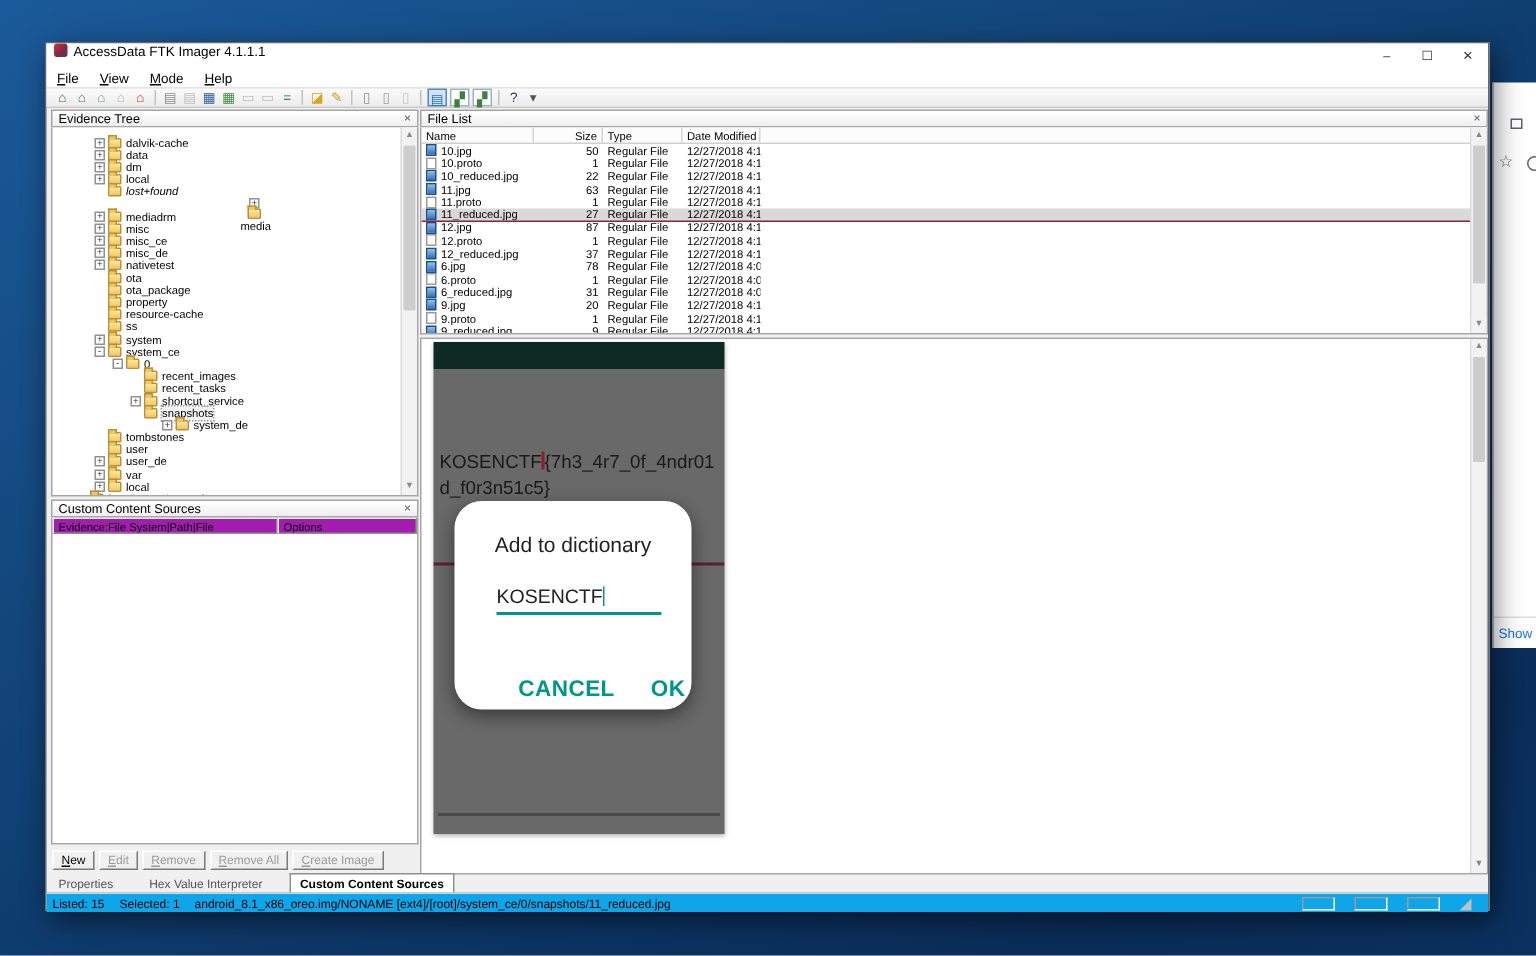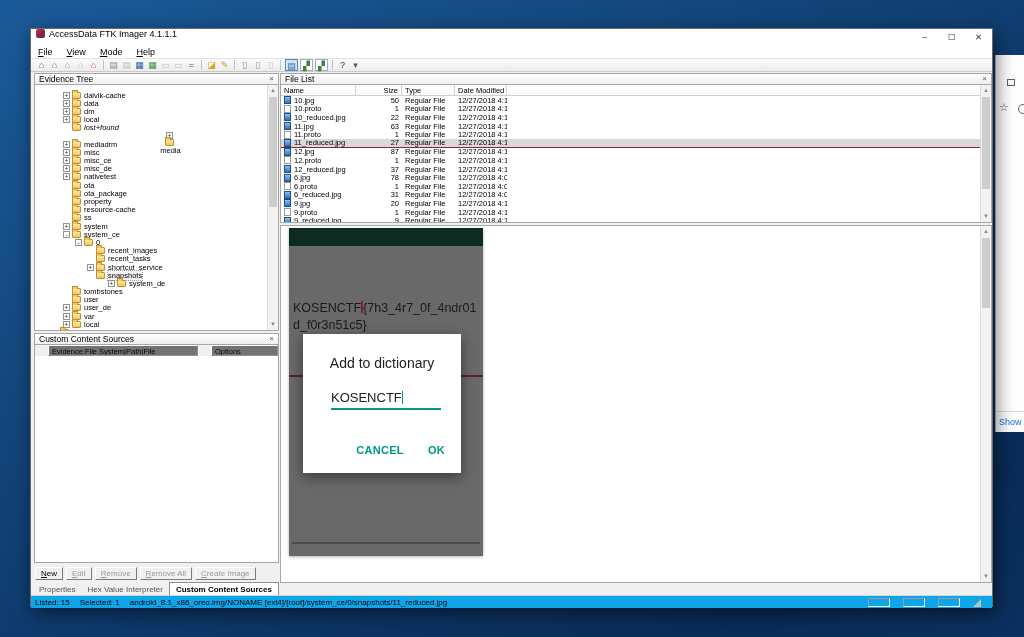--- a/index.html
+++ b/index.html
@@ -59,37 +59,37 @@
   .fico { width:7px; height:8px; margin-right:3px; flex:none; }
   .fico.jpg { background:linear-gradient(#8fc3e8,#2f6fc0); border:1px solid #1d4e86; }
   .fico.file { background:#fff; border:1px solid #9a9a9a; }
   
   .preview { position:absolute; left:249px; top:196px; width:712px; height:358px; background:#fff; border:1px solid #a6a6a6; }
   .shot { position:absolute; left:8px; top:2px; width:194px; height:328px; background:#696969; overflow:hidden; box-shadow:0 1px 3px rgba(0,0,0,.3); }
   .shot-header { position:absolute; left:0; top:0; right:0; height:18px; background:#0d2b23; }
   .note-text { position:absolute; left:4px; top:72px; width:187px; font-size:12.5px; line-height:1.35; color:#1a1a1a; word-break:break-all; }
   .note-cursor { display:inline-block; width:2px; height:12px; background:#8a1f2f; vertical-align:-1px; }
   .note-line { position:absolute; left:0; right:0; top:147px; height:2px; background:#5c2033; }
-  .dlg { position:absolute; left:14px; top:106px; width:158px; height:139px; background:#fff; box-shadow:0 4px 12px rgba(0,0,0,.45); }
+  .dlg { position:absolute; left:14px; top:106px; width:158px; height:139px; background:#fff; box-shadow:0 4px 12px rgba(0,0,0,.45);border-radius:18px; }
   .dlg-title { margin-top:21px; text-align:center; font-size:14px; color:#212121; }
   .dlg-field { position:absolute; left:28px; right:20px; top:56px; border-bottom:2px solid #009688; padding-bottom:3px; font-size:13px; color:#212121; }
   .dlg-caret { display:inline-block; width:1.5px; height:13px; background:#009688; vertical-align:-2px; }
-  .dlg-btns { position:absolute; left:0; right:0; bottom:17px; display:flex; justify-content:flex-end; gap:24px; padding-right:16px; font-size:11px; font-weight:bold; color:#009688; letter-spacing:.3px; }
+  .dlg-btns { position:absolute; left:0; right:0; bottom:5px; display:flex; justify-content:flex-end; gap:24px; padding-right:4px; font-size:15px; font-weight:bold; color:#009688; letter-spacing:.3px; }
   .shot-btmline { position:absolute; left:3px; right:3px; top:314px; height:2px; background:#4a4a4a; }
   
   .ccs { position:absolute; left:3px; top:304px; width:245px; height:230px; }
   .ccs-cols { display:flex; height:11px; font-size:7.5px; background:#f0f0f0; border-left:1px solid #a6a6a6; border-right:1px solid #a6a6a6; }
-  .ccs-cols > div { padding:1px 3px; border:1px solid; border-color:#ffffff #8f8f8f #8f8f8f #ffffff; white-space:nowrap; overflow:hidden; background:#737373;margin-left:13px; }
+  .ccs-cols > div { padding:1px 3px; border:1px solid; border-color:#ffffff #8f8f8f #8f8f8f #ffffff; white-space:nowrap; overflow:hidden; background:#a21caf; }
   .ccs-col1 { width:150px; flex:none; } .ccs-col2 { flex:1; }
   .ccs-body { position:absolute; left:0; top:23px; right:0; bottom:0; background:#fff; border:1px solid #a6a6a6; border-top:none; }
   .btnrow { position:absolute; left:4px; top:538px; display:flex; gap:3px; }
   .sbtn { font-size:8px; padding:1px 5px; background:#f0f0f0; border:1px solid; border-color:#ffffff #7a7a7a #7a7a7a #ffffff; line-height:9px; }
   .sbtn::first-letter { text-decoration:underline; }
   .sbtn.disabled { color:#9a9a9a; }
-  .tabsrow { position:absolute; left:2px; top:552px; display:flex; align-items:flex-end; height:15px; font-size:8px; }
+  .tabsrow { position:absolute; left:2px; top:552px; display:flex; align-items:flex-end; height:15px; font-size:8px;gap:12px; }
   .tab { padding:2px 6px; color:#555; }
   .tab.active { background:#fff; border:1px solid #8f8f8f; border-bottom:none; color:#000; font-weight:bold; }
   
   .statusbar { position:absolute; left:0; right:0; top:566px; height:13px; background:#0ea5e9; border-top:1px solid #d6d6d6; font-size:8px; display:flex; align-items:center; padding-left:4px; }
   .statusbar span { margin-right:10px; white-space:nowrap; }
   .sb-panes { position:absolute; right:12px; top:2px; display:flex; gap:3px; }
   .sb-pane { width:22px; height:9px; border:1px solid; border-color:#9a9a9a #ffffff #ffffff #9a9a9a; }
   .sb-grip { position:absolute; right:1px; bottom:1px; width:0; height:0; border-left:8px solid transparent; border-bottom:8px solid #c0c0c0; }
 </style>
 </head>

